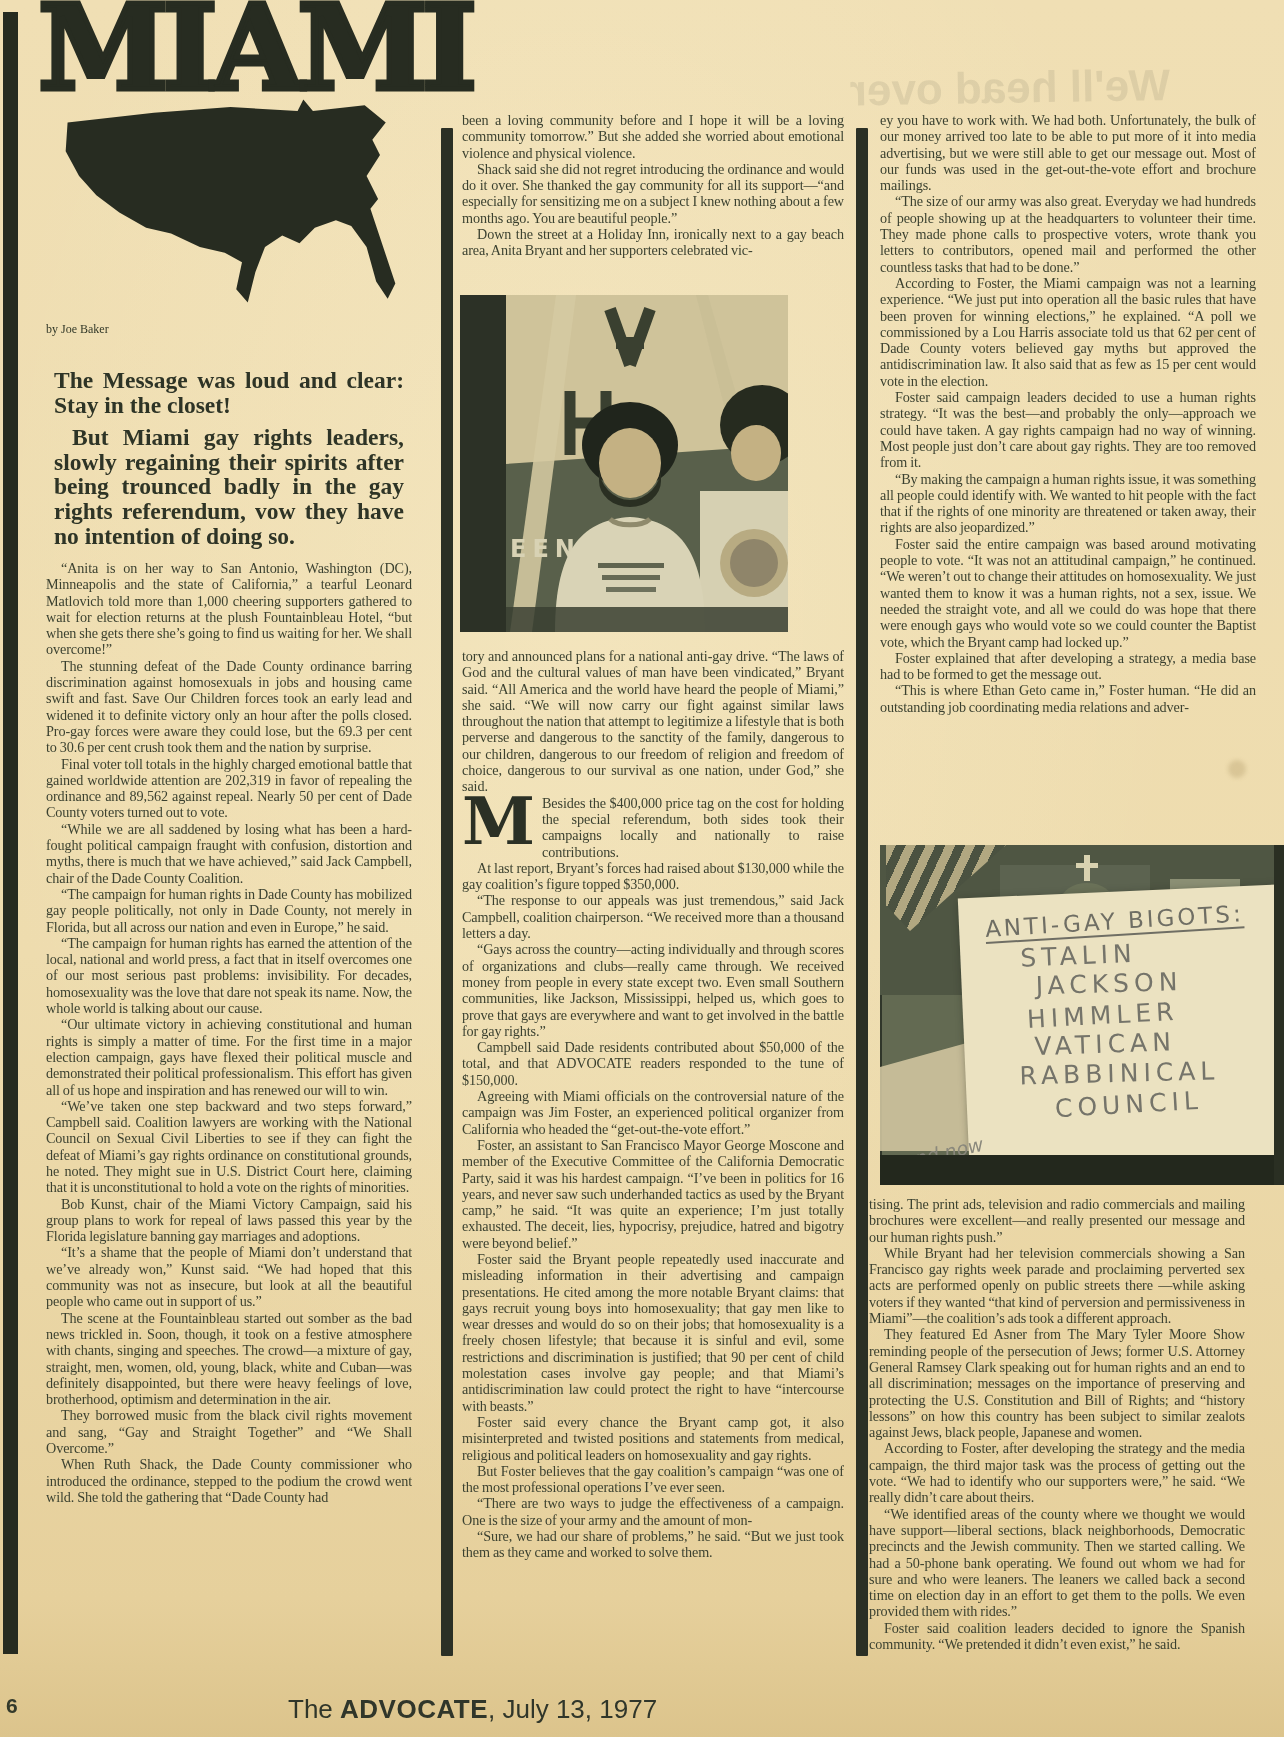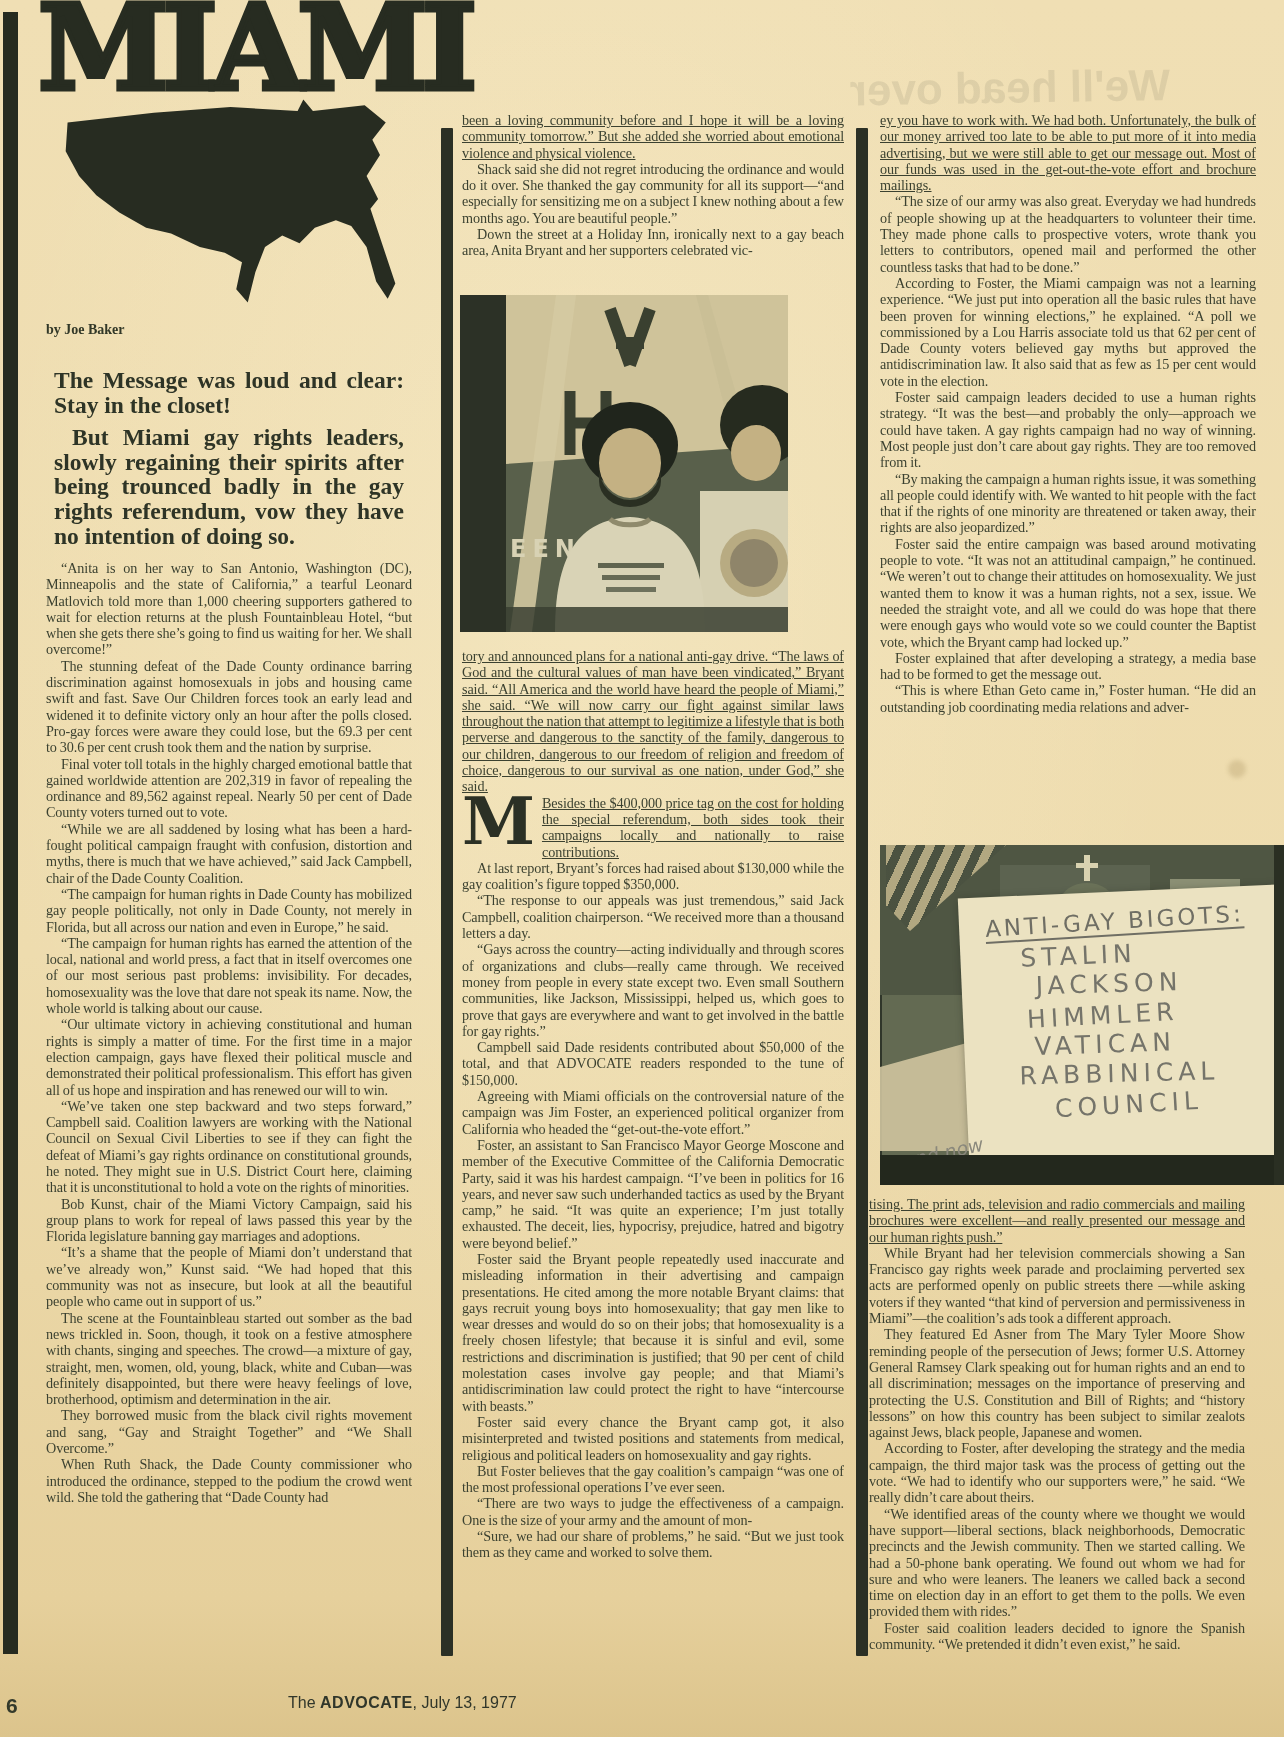--- a/index.html
+++ b/index.html
@@ -11,31 +11,31 @@
     font-family:"Liberation Serif", serif;color:#3b4130;
   }
   
   .edge-bar{position:absolute;background:#262b20;}
   .col-rule{position:absolute;width:12px;background:#2b3025;border-radius:1px;}
   
   .miami{position:absolute;left:38px;top:-14px;font-family:"DejaVu Serif",serif;
     font-weight:bold;font-size:118px;line-height:1.05;letter-spacing:-6px;color:#272c21;
     -webkit-text-stroke:5px #272c21;}
   .map-wrap{position:absolute;left:58px;top:84px;width:345px;height:278px;}
-  .byline{position:absolute;left:46px;top:322px;font-size:14px;font-weight:bold;color:#323828;}
+  .byline{position:absolute;left:46px;top:322px;font-size:12px;font-weight:normal;color:#323828;}
   
   .lede{position:absolute;left:46px;top:360px;width:366px;font-weight:bold;
     font-size:23.5px;line-height:24.6px;color:#2e3426;text-align:justify;}
   .lede p{margin:8px;}
   .lede p + p{text-indent:18px;}
   
   .col-text{position:absolute;overflow:hidden;text-align:justify;
     font-size:14.2px;line-height:16.3px;word-spacing:-0.5px;letter-spacing:-0.1px;}
   .para{margin:0;text-indent:15px;text-align:justify;}
-  .no-indent .para:first-child{text-indent:0;text-decoration:underline;}
+  .no-indent .para:first-child{text-indent:0;}
   .no-indent > p:first-child{text-indent:0;}
   .col-text p{margin:0;}
   .dropcap{float:left;font-family:"DejaVu Serif",serif;font-weight:bold;
     font-size:66px;line-height:48px;height:48px;padding:2px 7px 0 0;color:#2b3025;}
   
   .photo{position:absolute;overflow:hidden;background:#59604b;
     box-shadow:0 0 0 2px #30362a inset;}
   .photo2{background:#636a52;}
   .sign{position:absolute;left:84px;top:46px;width:336px;height:292px;
     background:#ebe2c1;transform:rotate(-2.5deg);box-shadow:2px 3px 8px rgba(30,33,24,.55);
@@ -58,21 +58,21 @@
     clip-path:polygon(0 30%,100% 0,100% 100%,0 100%);opacity:.9;}
   .dash{position:absolute;left:0;bottom:0;width:100%;height:30px;background:#23281d;}
   .win-frame{position:absolute;right:0;top:0;width:10px;height:100%;background:#2a2f23;}
   .flag{position:absolute;left:6px;top:0;width:120px;height:86px;
     background:repeating-linear-gradient(115deg,#c3b68c 0 9px,#4a5140 9px 18px);
     clip-path:polygon(0 0,100% 0,20% 100%,0 70%);opacity:.85;}
   
   .pageno{position:absolute;left:6px;top:1694px;font-family:"Liberation Sans",sans-serif;
     font-weight:bold;font-size:21px;color:#343a2b;}
   .footer{position:absolute;left:288px;top:1694px;font-family:"Liberation Sans",sans-serif;
-    font-size:16px;color:#30362a;}
+    font-size:26px;color:#30362a;}
   .footer .brand{font-weight:bold;letter-spacing:.5px;}
   
   .ghost{position:absolute;left:700px;top:64px;width:470px;font-family:"Liberation Sans",sans-serif;
     font-weight:bold;font-size:44px;color:rgba(58,63,46,.10);transform:scaleX(-1) rotate(1deg);}
   .stain{position:absolute;border-radius:50%;background:rgba(120,95,40,.18);filter:blur(2px);}
 </style>
 </head>
 <body>
 
 <div class="page">

